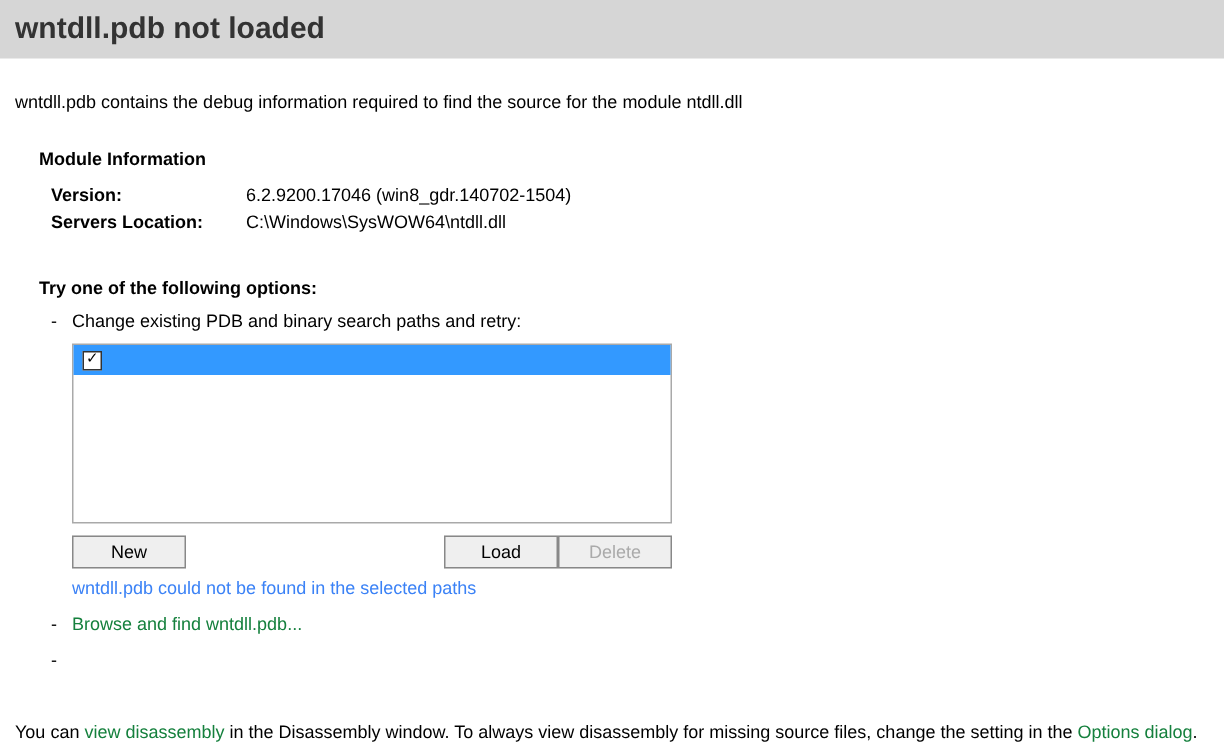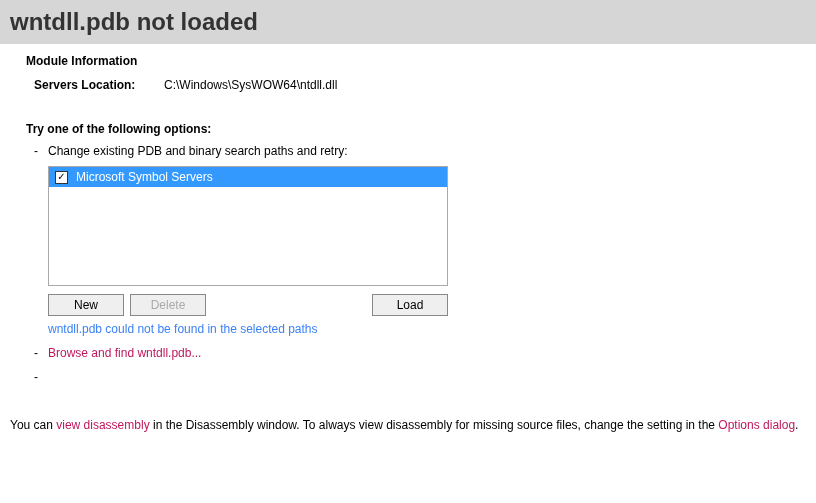--- a/index.html
+++ b/index.html
@@ -1,18 +1,18 @@
 <!DOCTYPE html>
 <html><head>
 <meta charset="utf-8">
 <style>
   * { box-sizing: border-box; margin: 0; padding: 0; }
   body { font-family: "Segoe UI", Tahoma, sans-serif; font-size: 12px; color: #000; background: #fff; width: 816px; }
   .header { background: #d6d6d6; padding: 8px 10px; }
-  .header h1 { font-size: 24px; font-weight: bold; color: #333; }
+  .header h1 { font-size: 20px; font-weight: bold; color: #333; }
   .content { padding: 10px; }
   .desc { margin: 12px 0 24px 0; }
   .sec-heading { font-weight: bold; margin-bottom: 8px; padding-left: 16px; }
   .modinfo { margin-left: 24px; margin-bottom: 28px; }
   .modinfo-row { display: flex; line-height: 1.5; }
   .modinfo-label { width: 130px; font-weight: bold; }
   .options { margin-left: 0; }
   .opt-item { margin-left: 24px; margin-bottom: 8px; display: flex; align-items: flex-start; }
   .opt-bullet { width: 14px; flex-shrink: 0; }
   .opt-body { flex: 1; }
@@ -32,62 +32,66 @@
   .btn-row { display: flex; width: 400px; margin-top: 8px; }
   .btn {
     width: 76px; height: 22px; border: 1px solid #888; background: #efefef;
     font-family: inherit; font-size: 12px; text-align: center; cursor: pointer;
     padding: 0;
   }
   .btn:disabled { color: #aaa; }
   .btn-new { margin-right: 6px; }
   .btn-load { margin-left: auto; }
   .error { color: #3b82f6; margin-top: 6px; }
-  .link { color: #be185d; cursor: pointer; }
+  .link { color: #15803d; cursor: pointer; }
   .opt-link-item { margin-left: 24px; margin-top: 10px; display: flex; }
   .footer { padding: 10px; margin-top: 14px; }
 </style>
 </head>
 <body>
 
 <div class="header">
   <h1>wntdll.pdb not loaded</h1>
 </div>
 
 <div class="content">
 
+  <div class="desc">wntdll.pdb contains the debug information required to find the source for the module ntdll.dll</div>
 
   <div class="sec-heading">Module Information</div>
   <div class="modinfo">
+    <div class="modinfo-row">
+      <div class="modinfo-label">Version:</div>
+      <div>6.2.9200.17046 (win8_gdr.140702-1504)</div>
+    </div>
     <div class="modinfo-row">
       <div class="modinfo-label">Servers Location:</div>
       <div>C:\Windows\SysWOW64\ntdll.dll</div>
     </div>
   </div>
 
   <div class="sec-heading">Try one of the following options:</div>
 
   <div class="options">
 
     <div class="opt-item">
       <div class="opt-bullet">-</div>
       <div class="opt-body">
         <div class="opt-text">Change existing PDB and binary search paths and retry:</div>
 
         <div class="symbol-list">
           <div class="symbol-row">
             <span class="chk">✓</span>
-            <span>Microsoft Symbol Servers</span>
           </div>
         </div>
 
         <div class="btn-row">
           <button class="btn btn-new">New</button>
+          <button class="btn btn-load">Load</button>
           <button class="btn" disabled="">Delete</button>
-          <button class="btn btn-load">Load</button>
         </div>
 
         <div class="error">wntdll.pdb could not be found in the selected paths</div>
       </div>
     </div>
 
     <div class="opt-link-item">
       <div class="opt-bullet">-</div>
       <span class="link">Browse and find wntdll.pdb...</span>
     </div>

